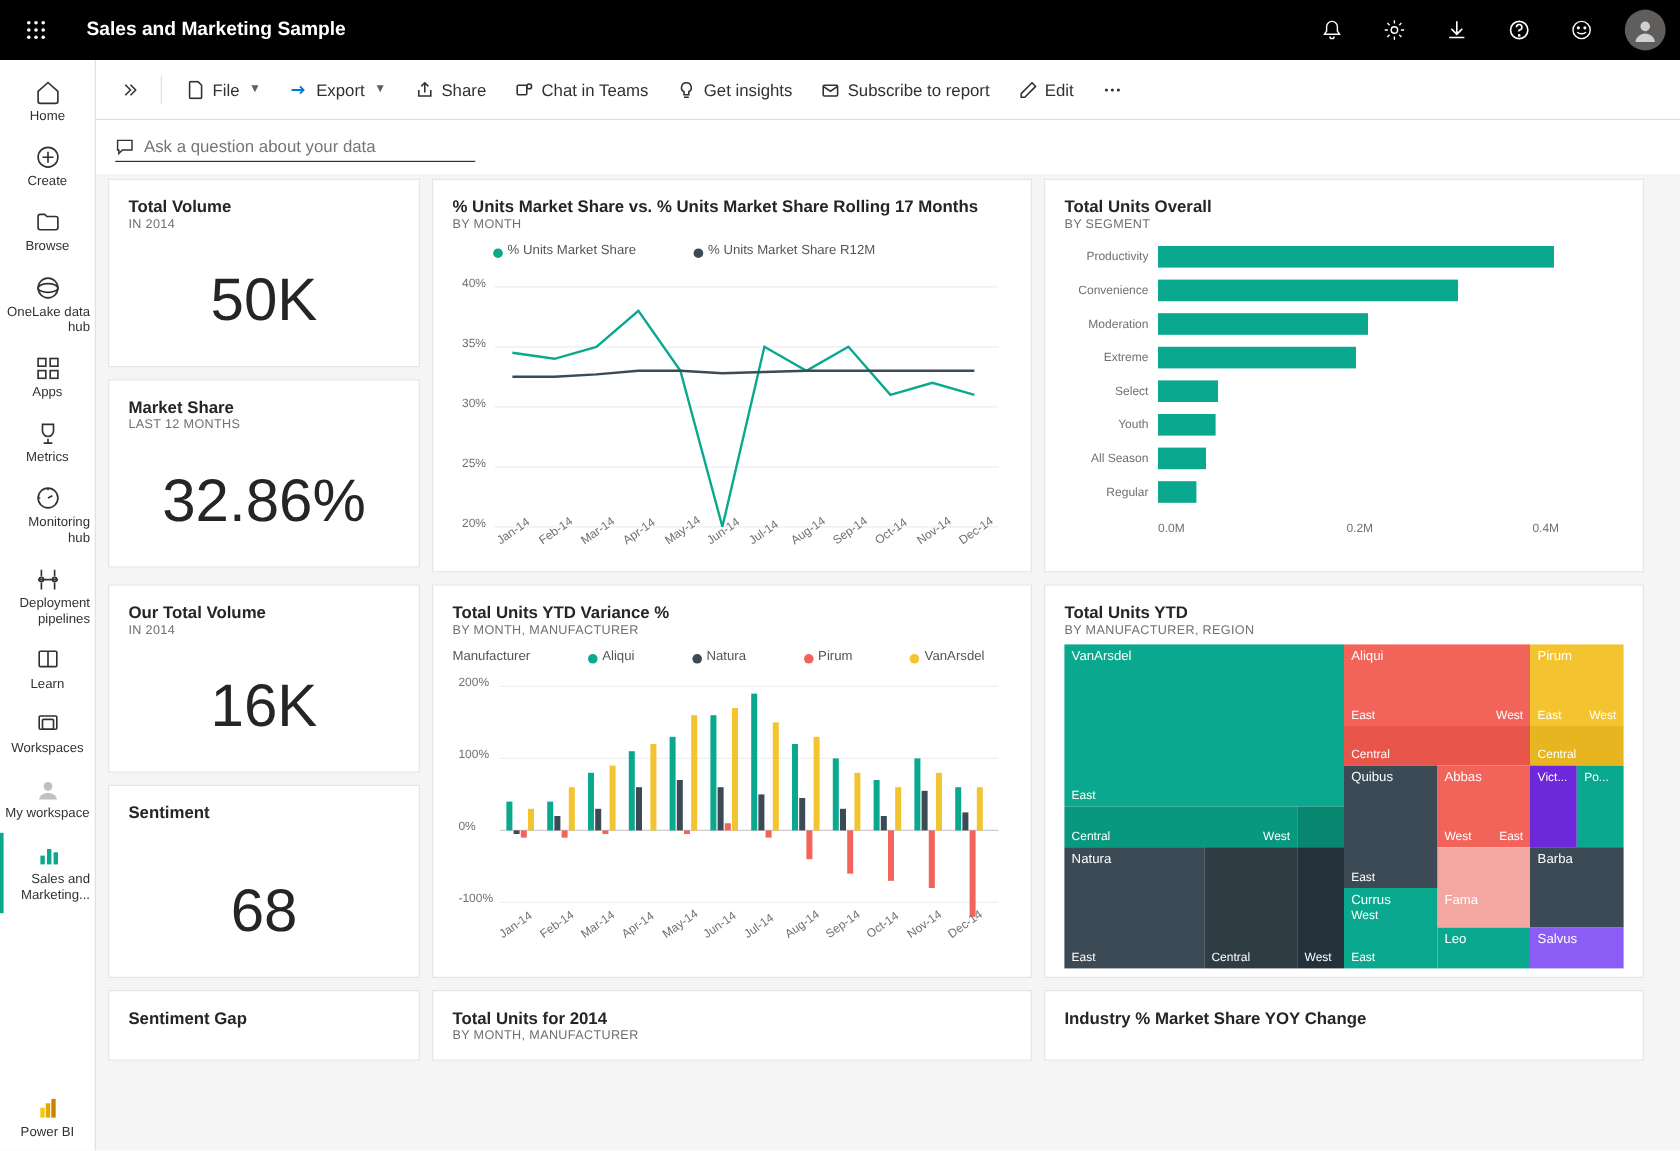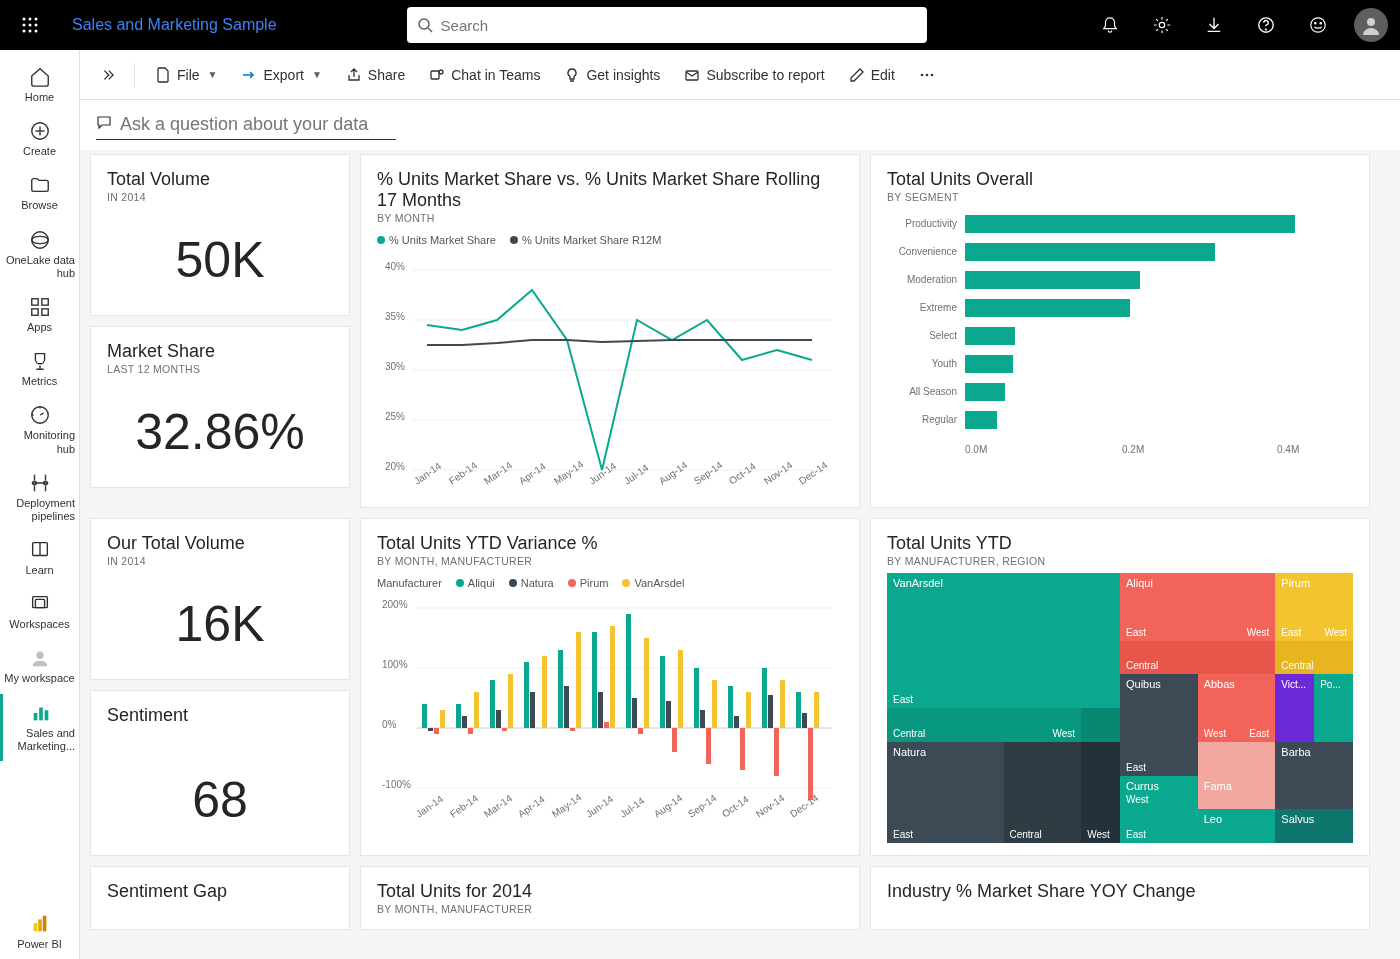--- a/index.html
+++ b/index.html
@@ -1,48 +1,48 @@
 <!DOCTYPE html>
 <html><head>
 <meta charset="utf-8">
 <style>
 * { box-sizing: border-box; margin: 0; padding: 0; }
 body { font-family: 'Segoe UI', Arial, sans-serif; font-size: 13px; color: #323130; background: #fff; width: 1400px; height: 959px; overflow: hidden; }
 .topbar { height: 50px; background: #000; display: flex; align-items: center; padding: 0 12px; }
 .waffle { width: 36px; height: 36px; display: flex; align-items: center; justify-content: center; color: #fff; cursor: pointer; }
-.app-title { color: #3b82f6; font-size: 16px; margin-left: 24px; font-weight: 400; }
+.app-title { color: #ffffff; font-size: 16px; margin-left: 24px; font-weight: 700; }
 .search-box { flex: 0 0 520px; margin-left: 130px; height: 36px; background: #fff; border-radius: 4px; display: flex; align-items: center; padding: 0 10px; }
 .search-box svg { color: #605e5c; }
 .search-input { border: none; outline: none; flex: 1; margin-left: 8px; font-size: 15px; color: #605e5c; }
 .top-right { margin-left: auto; display: flex; gap: 20px; align-items: center; color: #fff; }
 .top-right .icon-btn { width: 32px; height: 32px; display: flex; align-items: center; justify-content: center; cursor: pointer; }
 .avatar { width: 34px; height: 34px; border-radius: 50%; background: #605e5c; display: flex; align-items: center; justify-content: center; }
 .shell { display: flex; height: calc(100% - 50px); }
 .leftnav { width: 80px; border-right: 1px solid #e1e1e1; display: flex; flex-direction: column; padding-top: 8px; }
 .nav-item { display: flex; flex-direction: column; align-items: center; padding: 8px 4px; cursor: pointer; font-size: 11px; color: #323130; text-align: right; line-height: 1.2; }
 .nav-item svg { margin-bottom: 3px; }
 .nav-item.active { border-left: 3px solid #0aa98f; }
 .nav-spacer { flex: 1; }
 .content { flex: 1; display: flex; flex-direction: column; background: #fafafa; overflow: hidden; }
 .toolbar { height: 50px; background: #fff; border-bottom: 1px solid #e1e1e1; display: flex; align-items: center; padding: 0 12px; gap: 8px; font-size: 14px; }
 .tool-btn { display: flex; align-items: center; gap: 6px; padding: 6px 8px; cursor: pointer; border-radius: 2px; }
 .chevron-small { font-size: 10px; color: #605e5c; margin-left: 2px; }
 .divider-v { width: 1px; height: 24px; background: #e1e1e1; margin: 0 4px; }
 .qa-bar { padding: 10px 16px; background: #fff; }
-.qa-input { width: 300px; border: none; border-bottom: 1px solid #323130; padding: 4px 0 4px 24px; font-size: 18px; outline: none; background: transparent; }
+.qa-input { width: 300px; border: none; border-bottom: 1px solid #323130; padding: 4px 0 4px 24px; font-size: 14px; outline: none; background: transparent; }
 .qa-wrap { position: relative; display: inline-block; }
 .qa-wrap svg { position: absolute; left: 0; top: 4px; }
 .dash { flex: 1; padding: 4px 10px 10px 10px; overflow: auto; background: #f5f5f5; }
 .grid { display: grid; grid-template-columns: 260px 500px 500px; gap: 10px; }
 .tile { background: #fff; border: 1px solid #e5e5e5; padding: 14px 16px; }
-.tile-title { font-size: 18px; font-weight: 400; color: #252525; }
+.tile-title { font-size: 14px; font-weight: 700; color: #252525; }
 .tile-sub { font-size: 10.5px; color: #707070; letter-spacing: 0.3px; margin-top: 1px; }
 .big-num { font-size: 50px; font-weight: 300; color: #252525; text-align: center; padding: 28px 0 12px 0; font-family: 'Segoe UI Light', 'Segoe UI', Arial; }
 .legend { display: flex; gap: 14px; font-size: 11px; color: #555; margin: 10px 0 4px 0; flex-wrap: wrap; align-items: center; }
-.legend-item { display: flex; align-items: center; gap: 4px; }
+.legend-item { display: flex; align-items: flex-end; gap: 4px; margin-left: 34px; }
 .legend-dot { width: 8px; height: 8px; border-radius: 50%; }
 .chart-area { position: relative; }
 .axis-label { font-size: 10px; fill: #707070; }
 .col1 { display: flex; flex-direction: column; gap: 10px; }
 
 .treemap { display: grid; grid-template-columns: repeat(12, 1fr); grid-template-rows: repeat(8, 1fr); height: 270px; font-size: 11px; color: #fff; }
 .tm-cell { padding: 4px 6px; overflow: hidden; position: relative; }
 .tm-label { font-weight: 400; }
 .tm-sub { position: absolute; bottom: 3px; left: 6px; font-size: 10px; }
 .tm-sub-r { position: absolute; bottom: 3px; right: 6px; font-size: 10px; }
@@ -58,27 +58,20 @@
         <circle cx="14" cy="2" r="1.5"></circle>
         <circle cx="2" cy="8" r="1.5"></circle>
         <circle cx="8" cy="8" r="1.5"></circle>
         <circle cx="14" cy="8" r="1.5"></circle>
         <circle cx="2" cy="14" r="1.5"></circle>
         <circle cx="8" cy="14" r="1.5"></circle>
         <circle cx="14" cy="14" r="1.5"></circle>
       </svg>
   </div>
   <div class="app-title">Sales and Marketing Sample</div>
-  <div class="search-box">
-    <svg width="16" height="16" viewBox="0 0 16 16" fill="none" stroke="currentColor" stroke-width="1.5">
-        <circle cx="7" cy="7" r="5"></circle>
-        <line x1="11" y1="11" x2="15" y2="15"></line>
-      </svg>
-    <input class="search-input" placeholder="Search" style="">
-  </div>
   <div class="top-right">
     <div class="icon-btn">
         <svg width="18" height="18" viewBox="0 0 20 20" fill="none" stroke="currentColor" stroke-width="1.3">
           <path d="M10 2a5 5 0 0 0-5 5v4l-2 3h14l-2-3V7a5 5 0 0 0-5-5z"></path>
           <path d="M8 16a2 2 0 0 0 4 0"></path>
         </svg>
       </div>
     <div class="icon-btn">
         <svg width="18" height="18" viewBox="0 0 20 20" fill="none" stroke="currentColor" stroke-width="1.3">
           <circle cx="10" cy="10" r="3"></circle>
@@ -515,21 +508,21 @@
               </div>
             <div class="tm-cell" style="grid-column:7/9;grid-row:4/7;background:#3b4a54"><span class="tm-label">Quibus</span><span class="tm-sub">East</span></div>
             <div class="tm-cell" style="grid-column:9/11;grid-row:4/6;background:#f2645a"><span class="tm-label">Abbas</span><span class="tm-sub">West</span><span class="tm-sub-r">East</span></div>
             <div class="tm-cell" style="grid-column:11/12;grid-row:4/6;background:#6d28d9"><span class="tm-label" style="font-size:10px">Vict...</span></div>
             <div class="tm-cell" style="grid-column:12/13;grid-row:4/6;background:#0aa98f"><span class="tm-label" style="font-size:10px">Po...</span></div>
             <div class="tm-cell" style="grid-column:9/11;grid-row:6/7;background:#f2a8a0"></div>
             <div class="tm-cell" style="grid-column:7/9;grid-row:7/9;background:#0aa98f"><span class="tm-label">Currus</span><span class="tm-sub">East</span><span class="tm-sub" style="left:auto;bottom:auto;top:18px;left:6px">West</span></div>
             <div class="tm-cell" style="grid-column:9/11;grid-row:7/8;background:#f2a8a0"><span class="tm-label">Fama</span></div>
             <div class="tm-cell" style="grid-column:11/13;grid-row:6/8;background:#3b4a54"><span class="tm-label">Barba</span></div>
             <div class="tm-cell" style="grid-column:9/11;grid-row:8/9;background:#0aa98f"><span class="tm-label">Leo</span></div>
-            <div class="tm-cell" style="grid-column:11/13;grid-row:8/9;background:#0f766e"><span class="tm-label">Salvus</span></div>
+            <div class="tm-cell" style="grid-column:11/13;grid-row:8/9;background:#8b5cf6"><span class="tm-label">Salvus</span></div>
           </div>
         </div>
 
         <div class="tile">
           <div class="tile-title">Sentiment Gap</div>
         </div>
         <div class="tile">
           <div class="tile-title">Total Units for 2014</div>
           <div class="tile-sub">BY MONTH, MANUFACTURER</div>
         </div>

